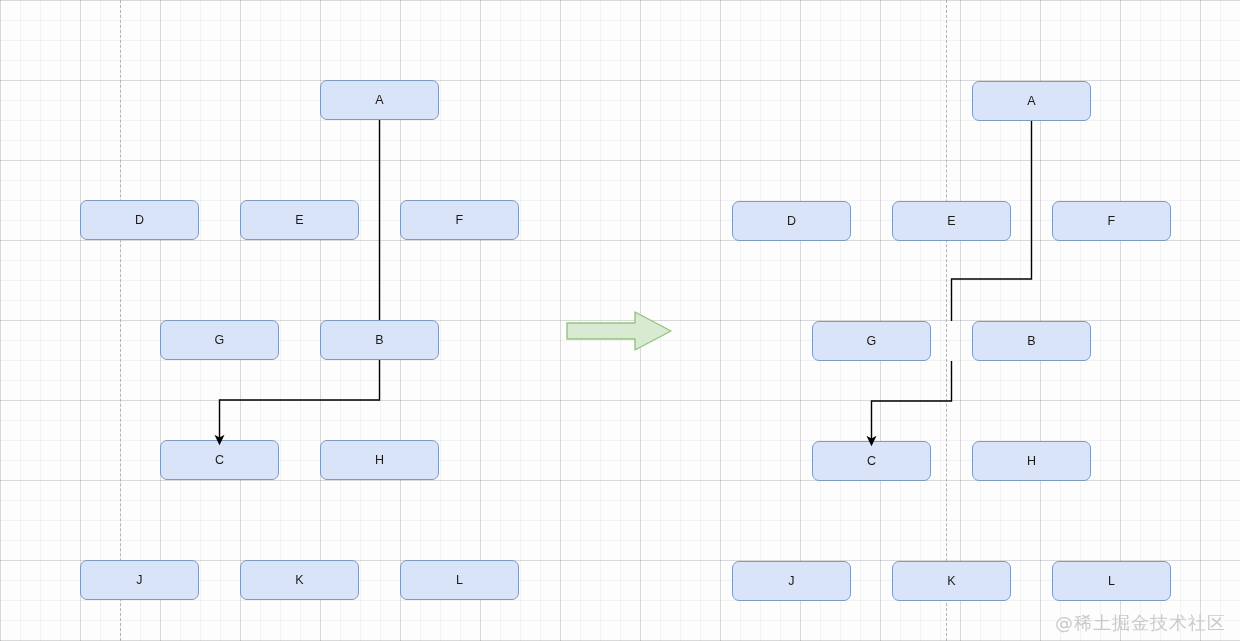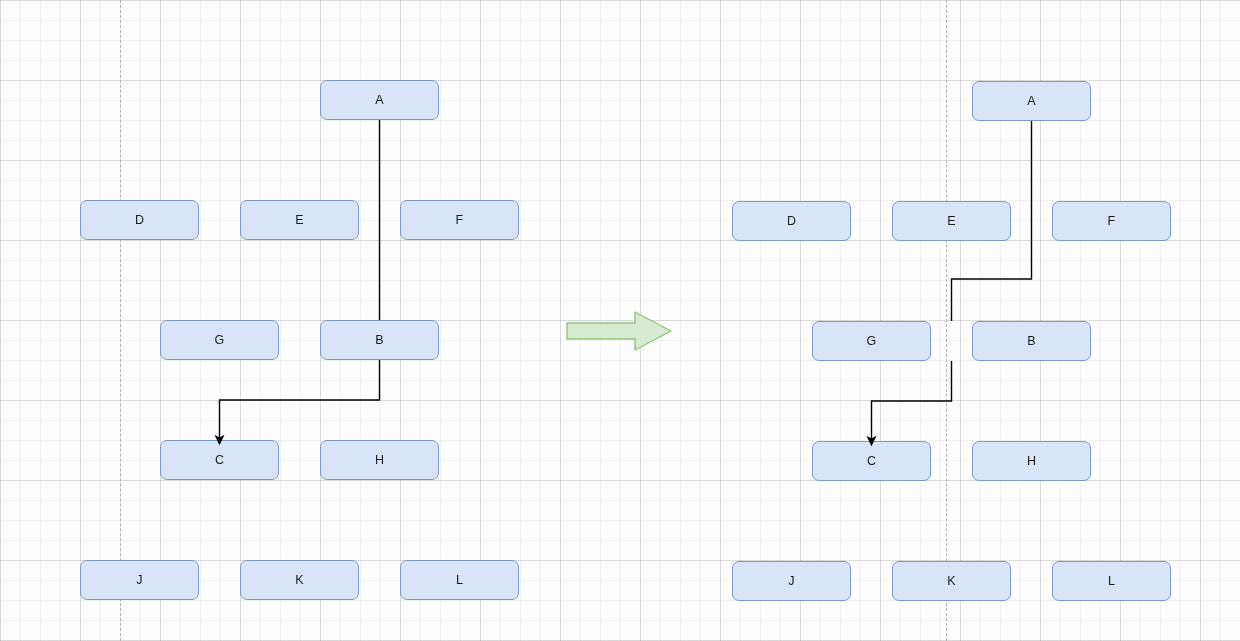--- a/index.html
+++ b/index.html
@@ -150,13 +150,14 @@
         <polyline points="379.5,360 379.5,400 219.5,400 219.5,440" fill="none" stroke="#000000" stroke-width="1.4" stroke-linejoin="miter" marker-end="url(#arrowhead)"></polyline>
         <polyline points="1031.5,121 1031.5,279 951.5,279 951.5,321" fill="none" stroke="#000000" stroke-width="1.4" stroke-linejoin="miter"></polyline>
         <polyline points="951.5,361 951.5,401 871.5,401 871.5,441" fill="none" stroke="#000000" stroke-width="1.4" stroke-linejoin="miter" marker-end="url(#arrowhead)"></polyline>
       </g>
   </svg>
 
   <svg id="transition-arrow-svg" style="position: absolute; left: 565px; top: 310px;" width="110" height="42" viewBox="0 0 110 42">
     <path id="transition-arrow-path" d="M2,13 L70,13 L70,2 L106,21 L70,40 L70,29 L2,29 Z" fill="#d9ead3" stroke="#93c47d" stroke-width="1.4" stroke-linejoin="round"></path>
   </svg>
 
+  <div class="watermark" style="color: rgb(201, 201, 201);">@稀土掘金技术社区</div>
 </div>
 
 </body></html>

